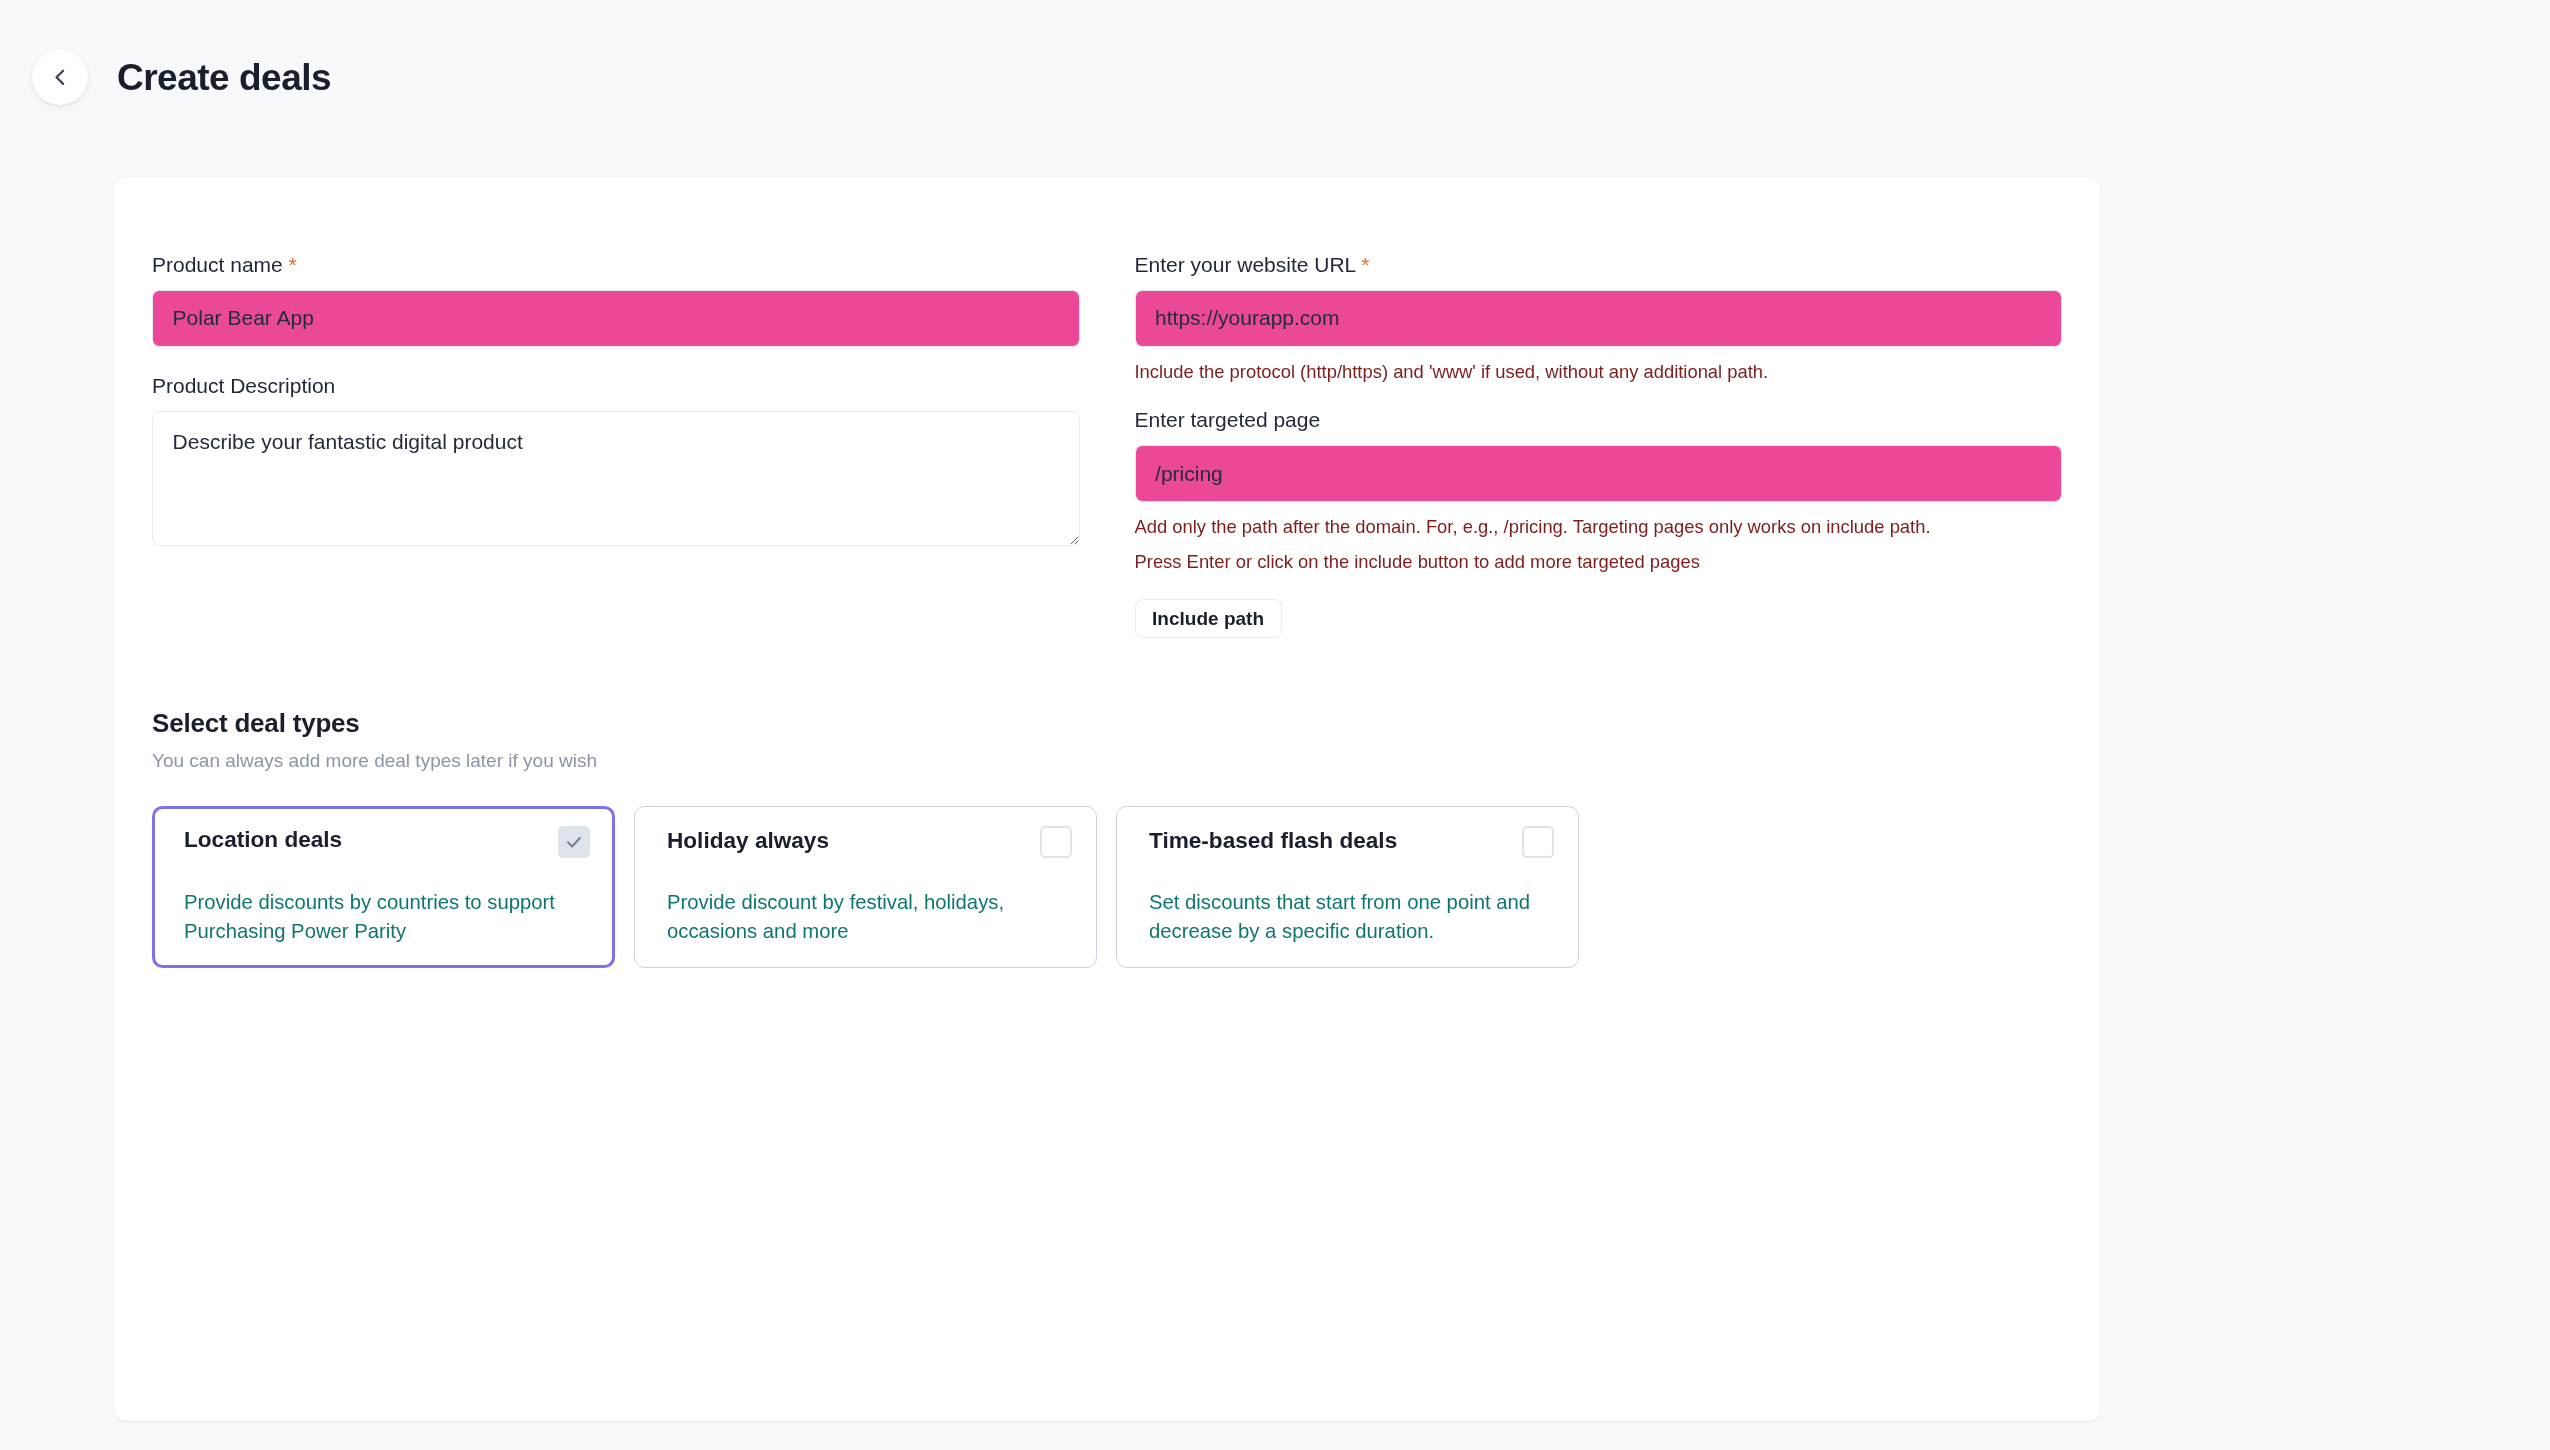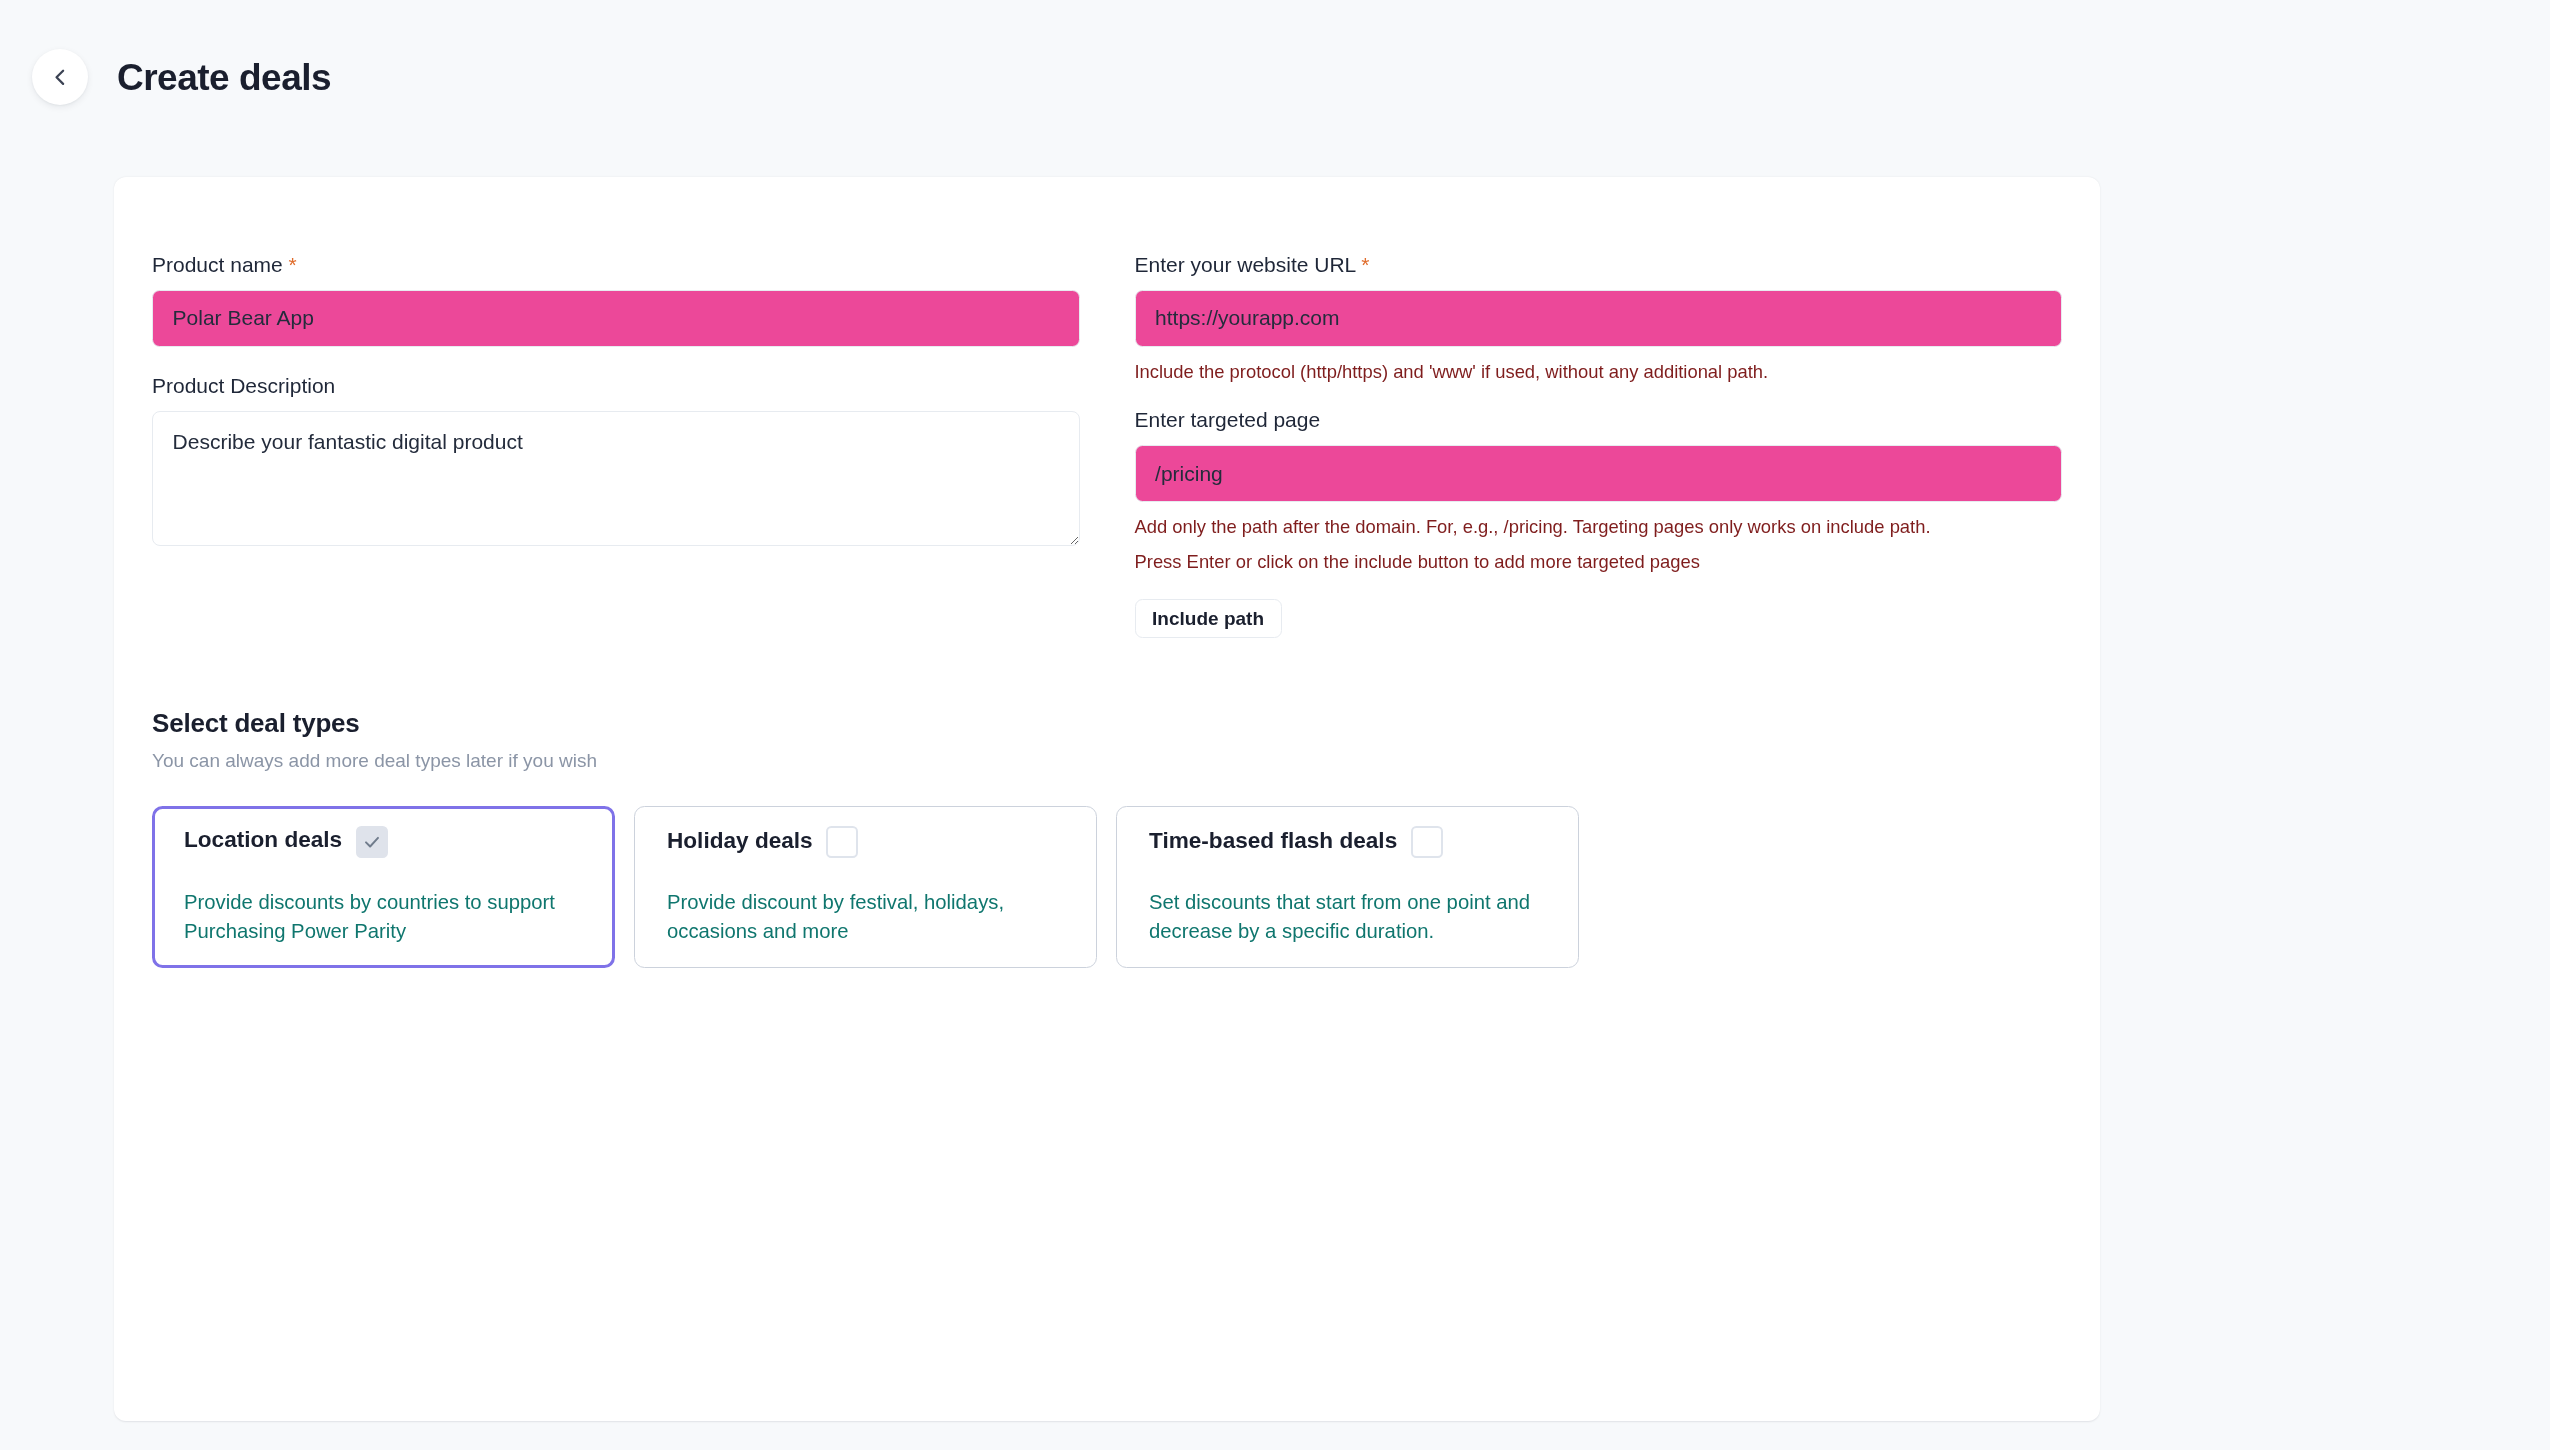--- a/index.html
+++ b/index.html
@@ -155,20 +155,21 @@
     cursor: pointer;
     position: relative;
   }
   .deal-card.selected {
     border: 3.8px solid #7f72e8;
     padding: 17.3px 22px 19px 29px;
   }
   .deal-head {
     display: flex;
     align-items: flex-start;
+    justify-content: space-between;
     gap: 13.5px;
   }
   .deal-title {
     font-size: 22.6px;
     font-weight: bold;
     color: #1a1f2e;
     line-height: 1.15;
     padding-top: 1.5px;
   }
   .deal-desc {
@@ -295,21 +296,21 @@
                   <polyline points="4 12.5 9.5 18 20 6.5"></polyline>
                 </svg>
               </span>
             </div>
           </div>
           <div class="deal-desc">Provide discounts by countries to support Purchasing Power Parity</div>
         </div>
 
         <div class="deal-card">
           <div class="deal-head">
-            <div class="deal-title">Holiday deals</div>
+            <div class="deal-title">Holiday always</div>
             <div class="checkbox">
               <span></span>
             </div>
           </div>
           <div class="deal-desc">Provide discount by festival, holidays, occasions and more</div>
         </div>
 
         <div class="deal-card">
           <div class="deal-head">
             <div class="deal-title">Time-based flash deals</div>

